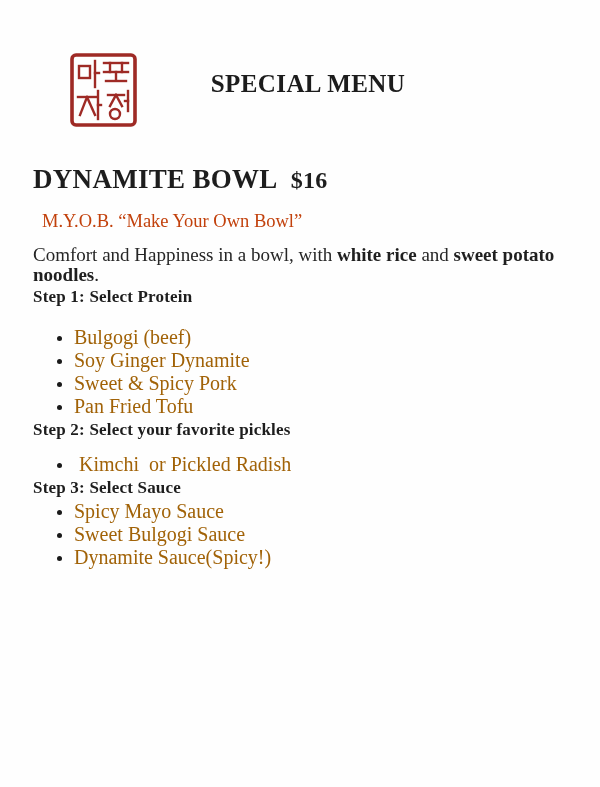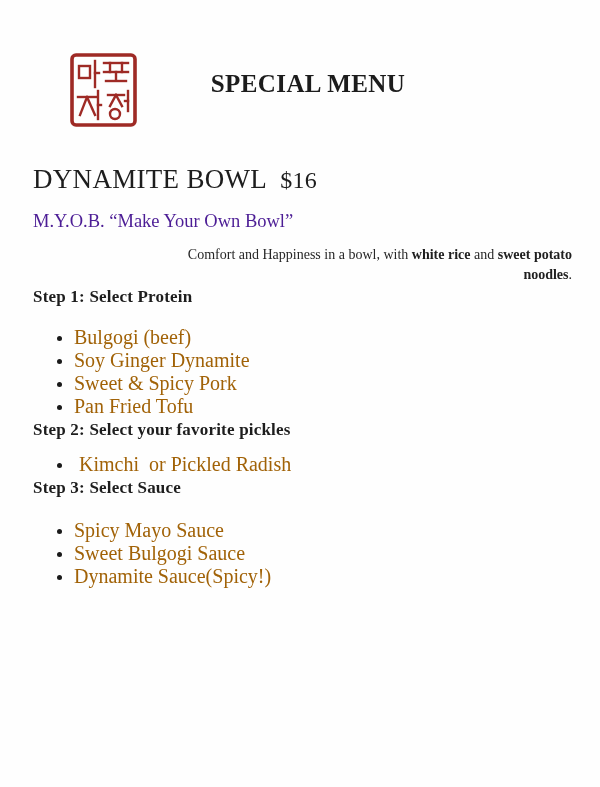--- a/index.html
+++ b/index.html
@@ -20,54 +20,54 @@
     text-align: center; padding-right: 12px;
     font-size: 25px; line-height: 25px; font-weight: bold;
     letter-spacing: 0.4px; color: #1c1c1c; margin-left: 28px;
   }
 
   
   .content { padding: 0 28px 0 33px; }
 
   h1.item-heading {
     margin: 16px 0 0 0;
-    font-size: 27px; line-height: 27px; font-weight: normal;
+    font-size: 27px; line-height: 27px; font-weight: bold;
     letter-spacing: 0.3px; color: #1d1d1d;
     white-space: pre-wrap;
   }
   h1 .price { font-size: 24px; margin-left: 13px; }
 
   p.myob {
-    margin: 16px 0 0 0;
-    font-size: 18.5px; line-height: 22px; color: #4c1d95;
+    margin: 16px 0 0 9px;
+    font-size: 18.5px; line-height: 22px; color: #c2410c;
     white-space: pre-wrap;
   }
 
   p.desc {
     margin: 13px 0 0 0;
-    font-size: 14px; line-height: 20px; color: #262626;
-    max-width: 540px; white-space: pre-wrap; text-align: right;
+    font-size: 19px; line-height: 20px; color: #262626;
+    max-width: 540px; white-space: pre-wrap;
   }
   p.desc b { font-weight: bold; color: #1f1f1f; }
 
   h2.step {
     margin: 0; font-size: 17px; line-height: 24px; font-weight: bold;
     letter-spacing: 0.2px; color: #1d1d1d;
   }
   .step-1 { margin-top: 50px; }
   .step-2 { margin-top: 9px; }
   .step-3 { margin-top: 14px; }
 
   ul.options {
     margin: 17px 0 0 0; padding: 0 0 0 41px;
     font-size: 20px; line-height: 23px; color: #a16207;
     list-style: disc;
   }
   ul.pickle-options { margin-top: 11px; }
-  ul.sauce-options  { margin-top: 19px; }
+  ul.sauce-options  { margin-top: 0; }
   ul.options li { white-space: pre-wrap; }
   ul.options li::marker { color: #1a1a1a; font-size: 0.82em; }
 </style>
 </head>
 <body>
 
 <div class="page">
 
   <header class="header">
     <div class="logo">

